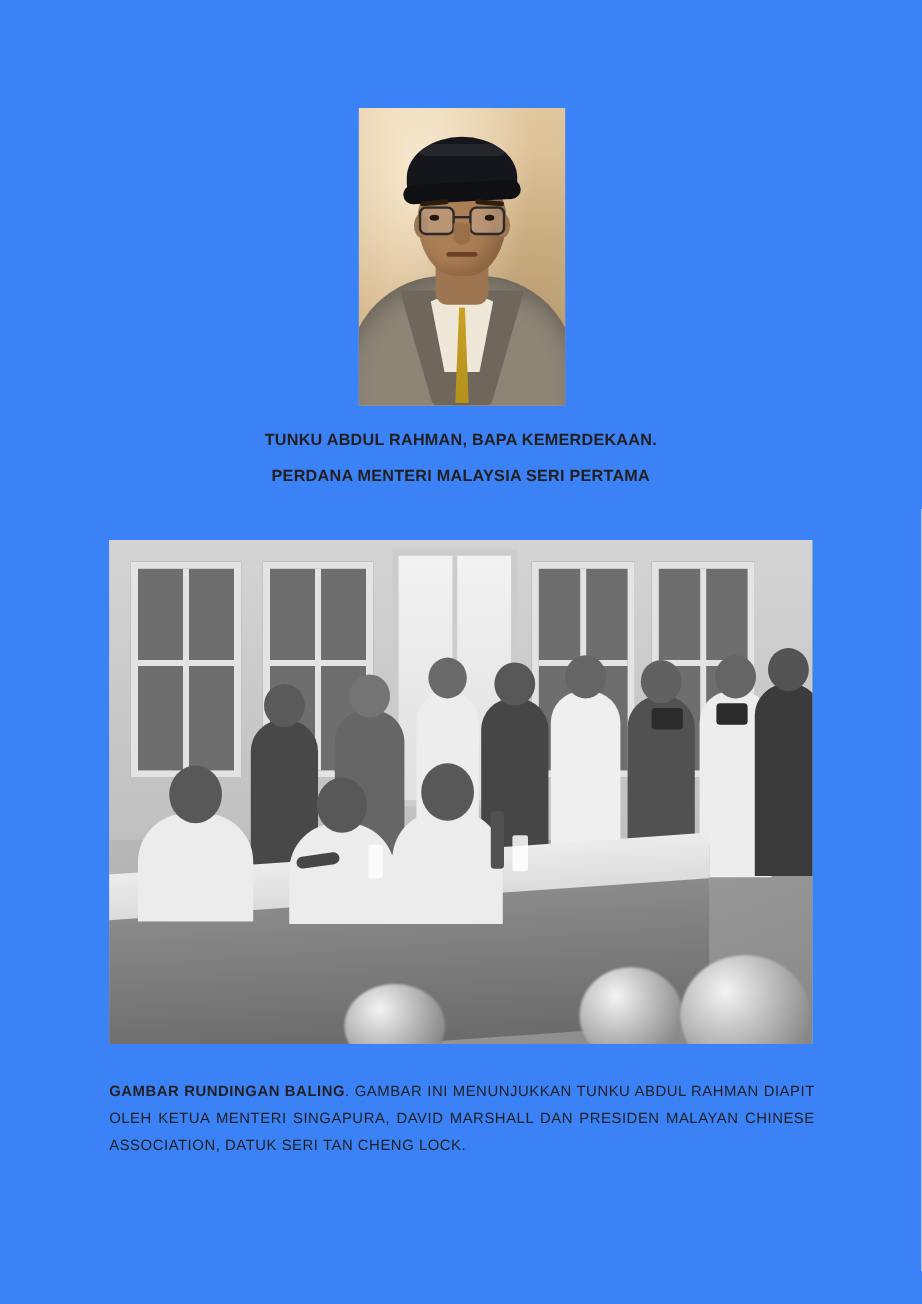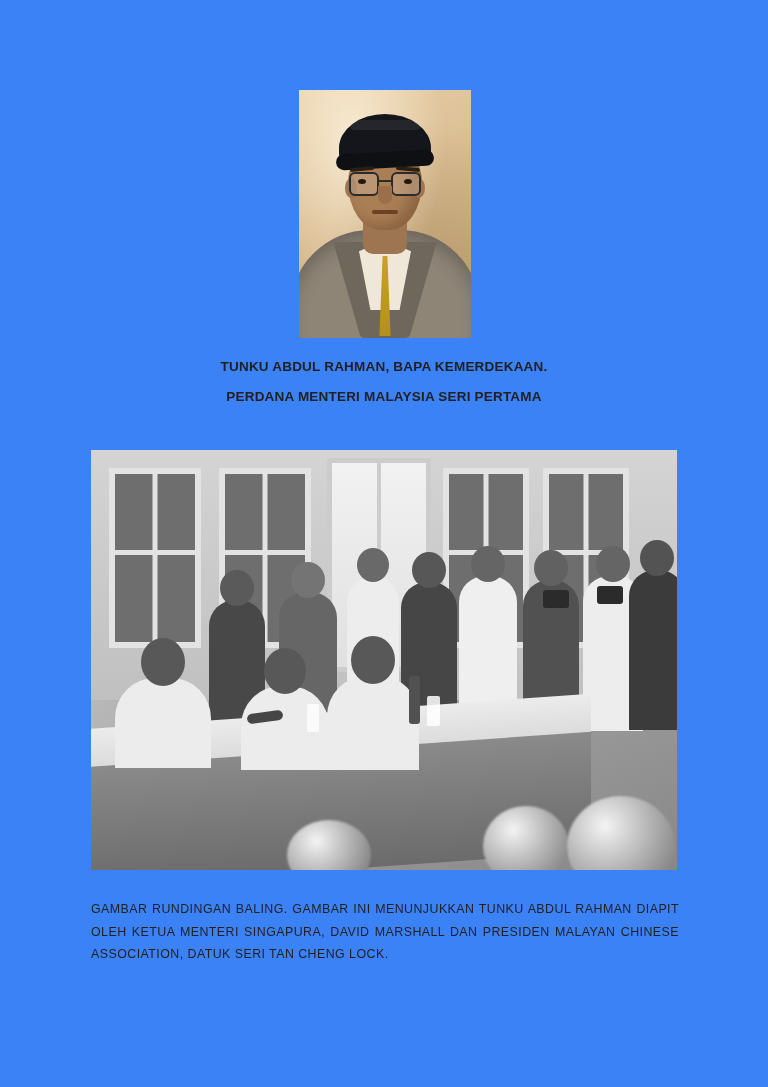--- a/index.html
+++ b/index.html
@@ -390,21 +390,21 @@
     position: absolute;
     left: 91px;
     top: 886px;
     width: 588px;
     font-size: 12.4px;
     line-height: 22.5px;
     color: #231f20;
     text-align: justify;
     letter-spacing: 0.45px;
   }
-  .bottom-caption b { font-weight: normal; }
+  .bottom-caption b { font-weight: bold; }
 </style>
 </head>
 <body>
 
 <div class="page">
 
   <div class="portrait-wrap">
     <div class="portrait">
       <div class="wash"></div>
       <div class="body"></div>

